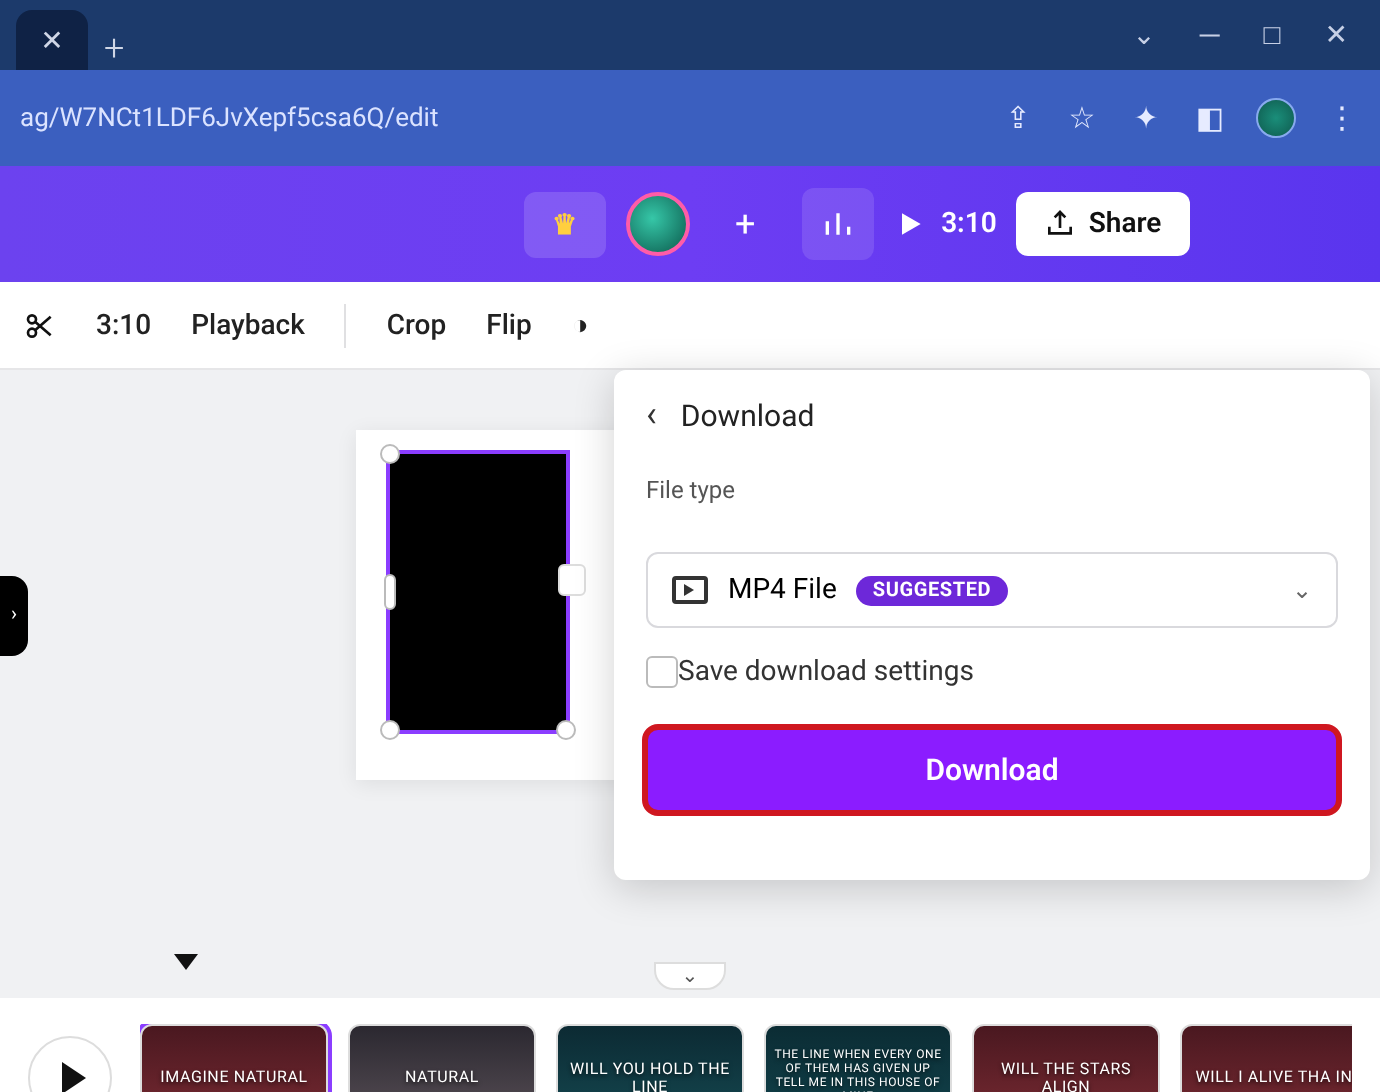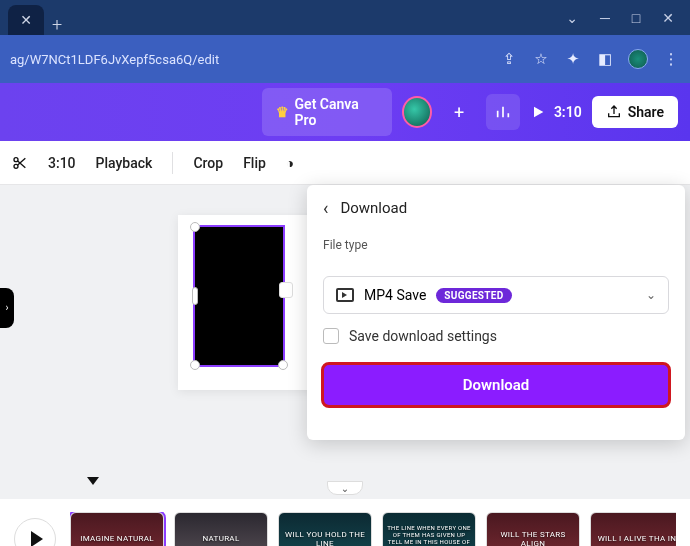--- a/index.html
+++ b/index.html
@@ -50,21 +50,21 @@
 .panel-hdr { display:flex; align-items:center; gap:12px; padding:12px 16px; }
 .back-btn { font-size:18px; color:#333; }
 .panel-title { font-size:15px; color:#222; }
 .panel-body { padding: 8px 16px 0; }
 .label { font-size:12px; color:#555; margin-bottom:24px; }
 .filetype { border:1px solid #d9d9dd; border-radius:6px; padding:10px 12px; display:flex; align-items:center; gap:10px; font-size:14px; }
 .ft-icon { width:18px; height:14px; border:2px solid #333; border-radius:2px; position:relative; }
 .ft-icon::after { content:''; position:absolute; left:4px; top:2px; border-left:5px solid #333; border-top:3px solid transparent; border-bottom:3px solid transparent; }
 .badge { background:#6d28d9; color:#fff; font-size:10px; font-weight:700; padding:2px 8px; border-radius:10px; letter-spacing:.3px; }
 .chev { margin-left:auto; color:#666; font-size:12px; }
-.chk-row { display:flex; align-items:flex-end; gap:10px; margin-top:14px; font-size:14px; color:#333; }
+.chk-row { display:flex; align-items:flex-end; margin-top:14px; font-size:14px; color:#333; }
 .checkbox { width:16px; height:16px; border:1.5px solid #bbb; border-radius:3px; }
 .dl-btn { margin:20px 16px 0; background:#8b1cff; color:#fff; font-weight:600; font-size:15px; text-align:center; padding:12px; border-radius:6px; outline:3px solid #cf1720; outline-offset:-1px; }
 
 
 .tl-divider { position:relative; height:20px; background:#f0f1f3; }
 .tl-caret { position:absolute; left:50%; transform:translateX(-50%); top:2px; width:36px; height:14px; background:#fff; border:1px solid #ddd; border-radius:0 0 10px 10px; display:flex; align-items:center; justify-content:center; font-size:10px; color:#555; }
 .playhead { position:absolute; left:87px; top:-2px; width:12px; height:10px; }
 .playhead::before{content:'';position:absolute;left:0;top:0;border-left:6px solid transparent;border-right:6px solid transparent;border-top:8px solid #111;}
 
 
@@ -111,21 +111,20 @@
     <span class="ic">✦</span>
     <span class="ic">◧</span>
     <span class="avatar-sm"></span>
     <span class="ic">⋮</span>
   </div>
 </div>
 
 <div class="canva-header">
   <div class="pro-btn">
     <span class="crown">♛</span>
-    <span>Get Canva Pro</span>
   </div>
   <div class="hdr-avatar"></div>
   <div class="icon-btn">+</div>
   <div class="icon-btn subtle">
     <svg class="ic-svg" viewBox="0 0 24 24" fill="none" stroke="#fff" stroke-width="2.5">
         <path d="M4 20V10M12 20V4M20 20V14"></path>
       </svg>
   </div>
   <div class="play-time">
     <svg class="ic-svg" viewBox="0 0 24 24" fill="#fff">
@@ -169,21 +168,21 @@
 
   <div class="panel">
     <div class="panel-hdr">
       <span class="back-btn">‹</span>
       <span class="panel-title">Download</span>
     </div>
     <div class="panel-body">
       <div class="label">File type</div>
       <div class="filetype">
         <span class="ft-icon"></span>
-        <span>MP4 Save</span>
+        <span>MP4 File</span>
         <span class="badge">SUGGESTED</span>
         <span class="chev">⌄</span>
       </div>
       <div class="chk-row">
         <span class="checkbox"></span>
         <span>Save download settings</span>
       </div>
     </div>
     <div class="dl-btn">
       <span>Download</span>

